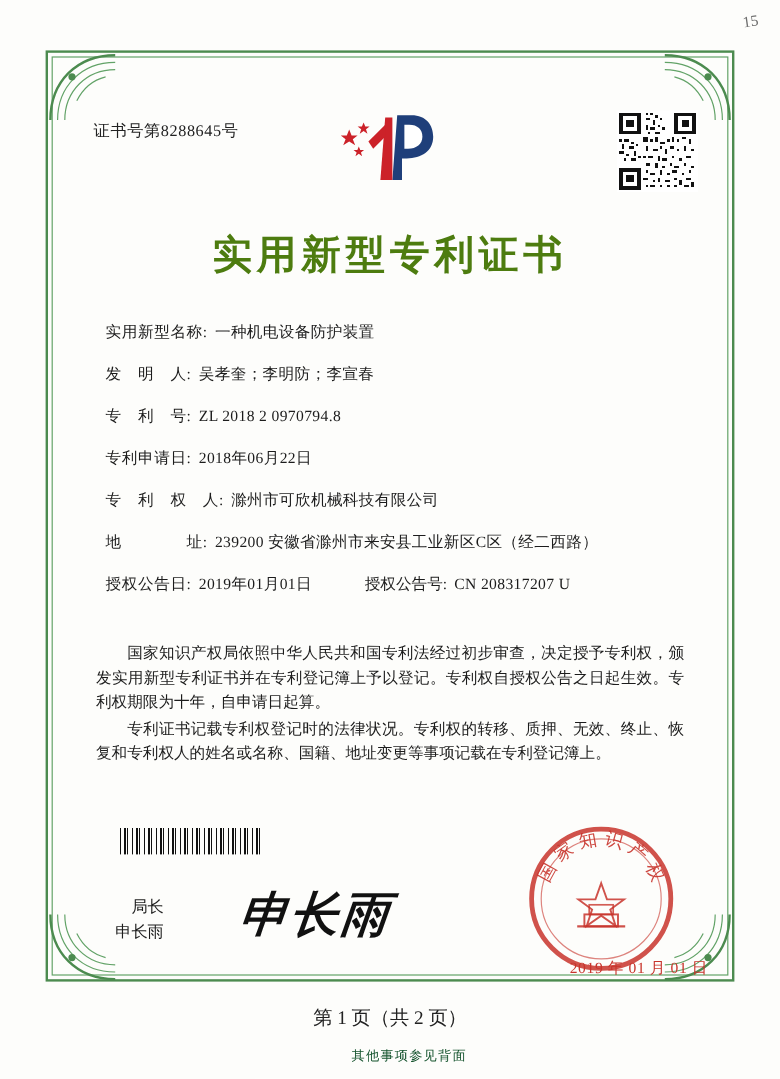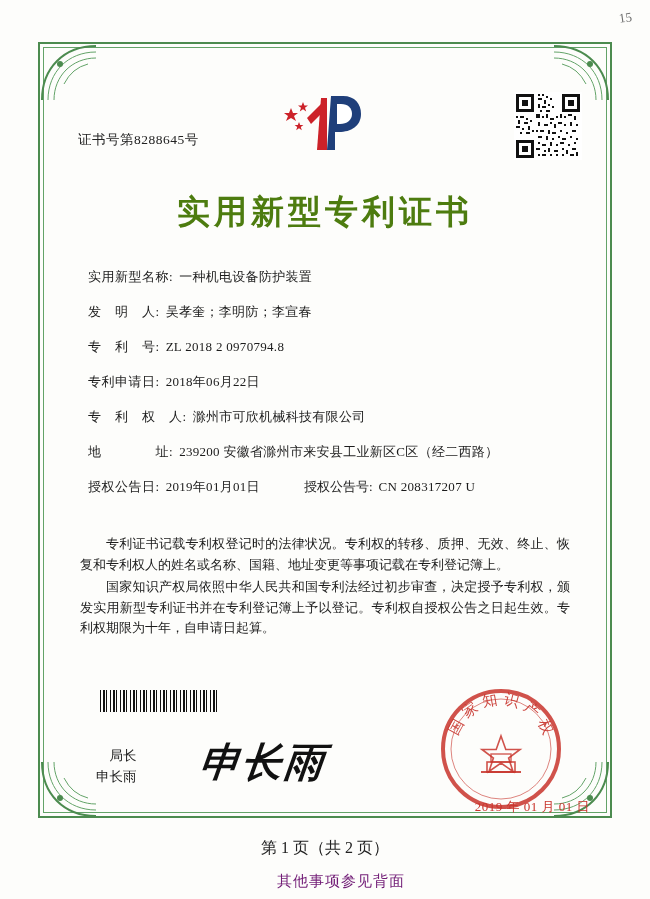--- a/index.html
+++ b/index.html
@@ -67,21 +67,20 @@
   .orn-br { right: 40px; bottom: 81px; transform: scale(-1,-1); }
 
   
   .cert-no {
     position: absolute;
     left: 78px;
     top: 100px;
     font-size: 13.5px;
     letter-spacing: 0.5px;
     color: #222;
-    margin-top: 31px;
   }
 
   .logo {
     position: absolute;
     left: 50%;
     top: 88px;
     transform: translateX(-50%);
     width: 96px;
     height: 72px;
   }
@@ -216,22 +215,22 @@
     text-align: center;
     font-size: 16px;
     color: #222;
   }
   .footnote {
     position: absolute;
     left: 0;
     right: 0;
     top: 872px;
     text-align: center;
-    font-size: 15px;
-    color: #701a75;
+    font-size: 11px;
+    color: #14532d;
     letter-spacing: 1px;
     margin-left: 32px;
   }
 </style>
 </head>
 <body>
 
 <div class="page">
 
   <div class="corner-number">15</div>
@@ -412,22 +411,22 @@
     </div>
     <div class="field-row double">
       <span class="field-label">授权公告日:</span>
       <span class="field-value">2019年01月01日</span>
       <span class="second-label">授权公告号:</span>
       <span class="field-value">CN 208317207 U</span>
     </div>
   </div>
 
   <div class="paras">
+    <p>国家知识产权局依照中华人民共和国专利法经过初步审查，决定授予专利权，颁发实用新型专利证书并在专利登记簿上予以登记。专利权自授权公告之日起生效。专利权期限为十年，自申请日起算。</p>
     <p>专利证书记载专利权登记时的法律状况。专利权的转移、质押、无效、终止、恢复和专利权人的姓名或名称、国籍、地址变更等事项记载在专利登记簿上。</p>
-    <p>国家知识产权局依照中华人民共和国专利法经过初步审查，决定授予专利权，颁发实用新型专利证书并在专利登记簿上予以登记。专利权自授权公告之日起生效。专利权期限为十年，自申请日起算。</p>
   </div>
 
   <div class="barcode"></div>
 
   <div class="sig-label">
     <div>局长</div>
     <div>申长雨</div>
   </div>
   <div class="sig-script">申长雨</div>
 

